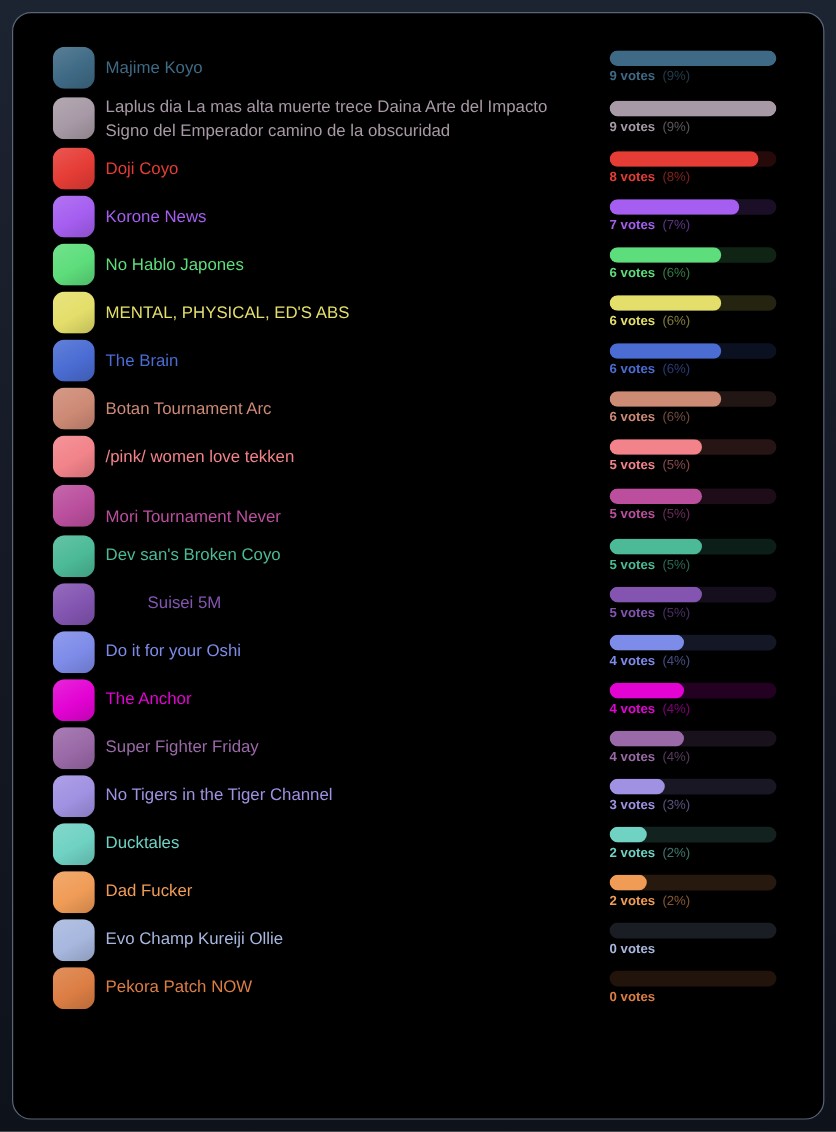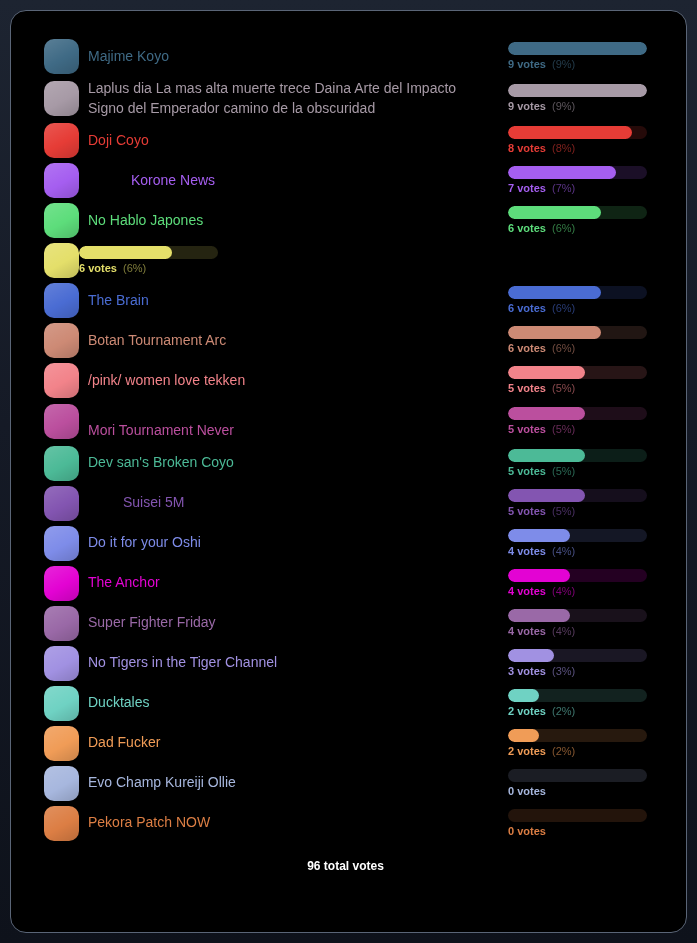--- a/index.html
+++ b/index.html
@@ -96,21 +96,21 @@
       </div>
       <div class="votes" style="color: rgb(230, 60, 54);">
         <span class="count">8 votes</span>
         <span class="pct">(8%)</span>
       </div>
     </div>
   </div>
 
   <div class="row">
     <div class="swatch" style="background-color: rgb(165, 94, 240);"></div>
-    <div class="label" style="color: rgb(165, 94, 240); margin-left: 43px;">Korone News</div>
+    <div class="label" style="color: rgb(165, 94, 240);">Korone News</div>
     <div class="meter">
       <div class="track" style="background-color: rgba(165, 94, 240, 0.16);">
         <div class="fill" style="background-color: rgb(165, 94, 240); width: 77.7778%;"></div>
       </div>
       <div class="votes" style="color: rgb(165, 94, 240);">
         <span class="count">7 votes</span>
         <span class="pct">(7%)</span>
       </div>
     </div>
   </div>
@@ -124,20 +124,21 @@
       </div>
       <div class="votes" style="color: rgb(93, 221, 123);">
         <span class="count">6 votes</span>
         <span class="pct">(6%)</span>
       </div>
     </div>
   </div>
 
   <div class="row">
     <div class="swatch" style="background-color: rgb(228, 223, 106);"></div>
+    <div class="label" style="color: rgb(228, 223, 106);">MENTAL, PHYSICAL, ED'S ABS</div>
     <div class="meter">
       <div class="track" style="background-color: rgba(228, 223, 106, 0.16);">
         <div class="fill" style="background-color: rgb(228, 223, 106); width: 66.6667%;"></div>
       </div>
       <div class="votes" style="color: rgb(228, 223, 106);">
         <span class="count">6 votes</span>
         <span class="pct">(6%)</span>
       </div>
     </div>
   </div>
@@ -331,14 +332,13 @@
       <div class="track" style="background-color: rgba(220, 126, 68, 0.16);">
         
       </div>
       <div class="votes" style="color: rgb(220, 126, 68);">
         <span class="count">0 votes</span>
         <span class="pct"></span>
       </div>
     </div>
   </div>
 </div>
-  <div class="total">96 total votes</div>
 </div>
 
 </body></html>

